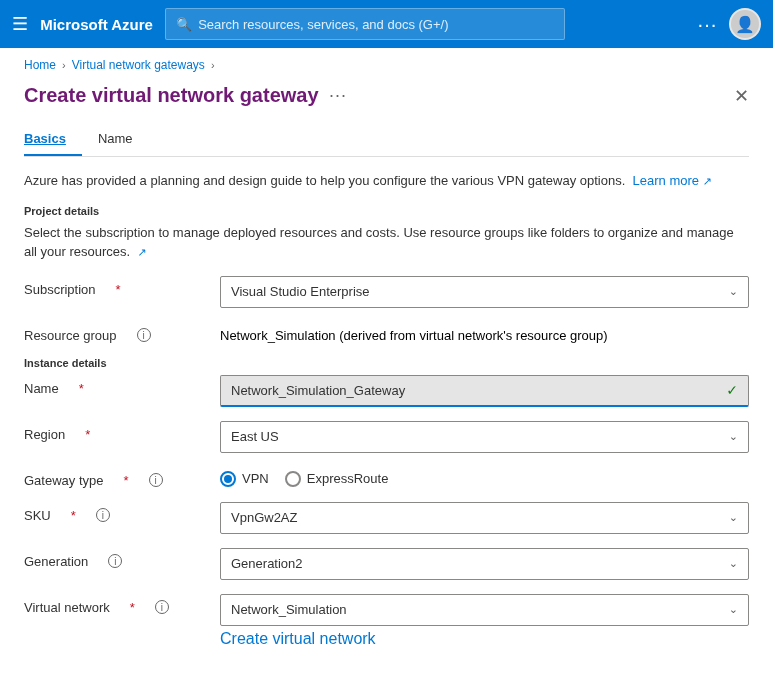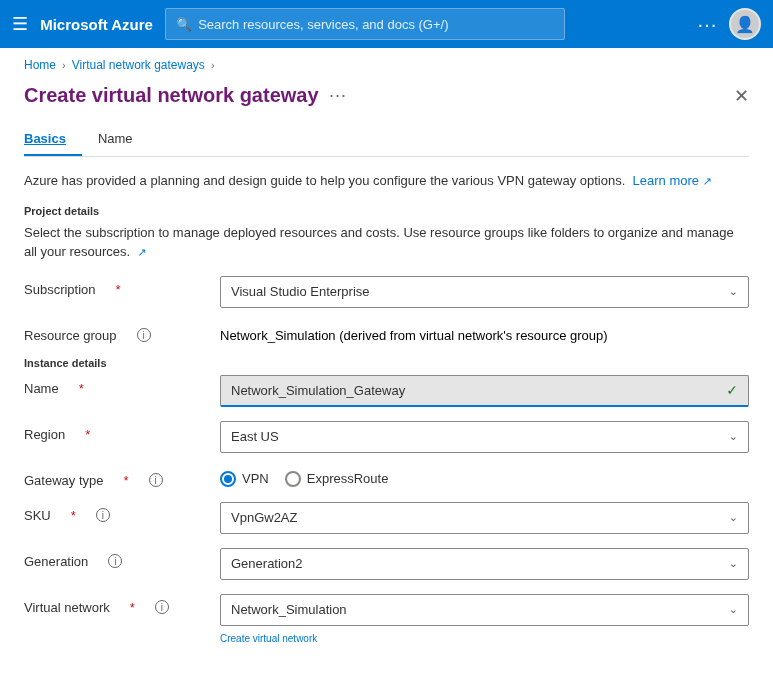--- a/index.html
+++ b/index.html
@@ -223,21 +223,21 @@
     }
     .radio-dot {
       width: 8px; height: 8px;
       border-radius: 50%;
       background: #0078d4;
     }
 
     
     .create-link {
       color: #0078d4;
-      font-size: 10px;
+      font-size: 16px;
       text-decoration: none;
       cursor: pointer;
     }
 
     
     .main-content::-webkit-scrollbar { width: 8px; }
     .main-content::-webkit-scrollbar-track { background: #f3f2f1; }
     .main-content::-webkit-scrollbar-thumb { background: #c8c6c4; border-radius: 4px; }
 
     

